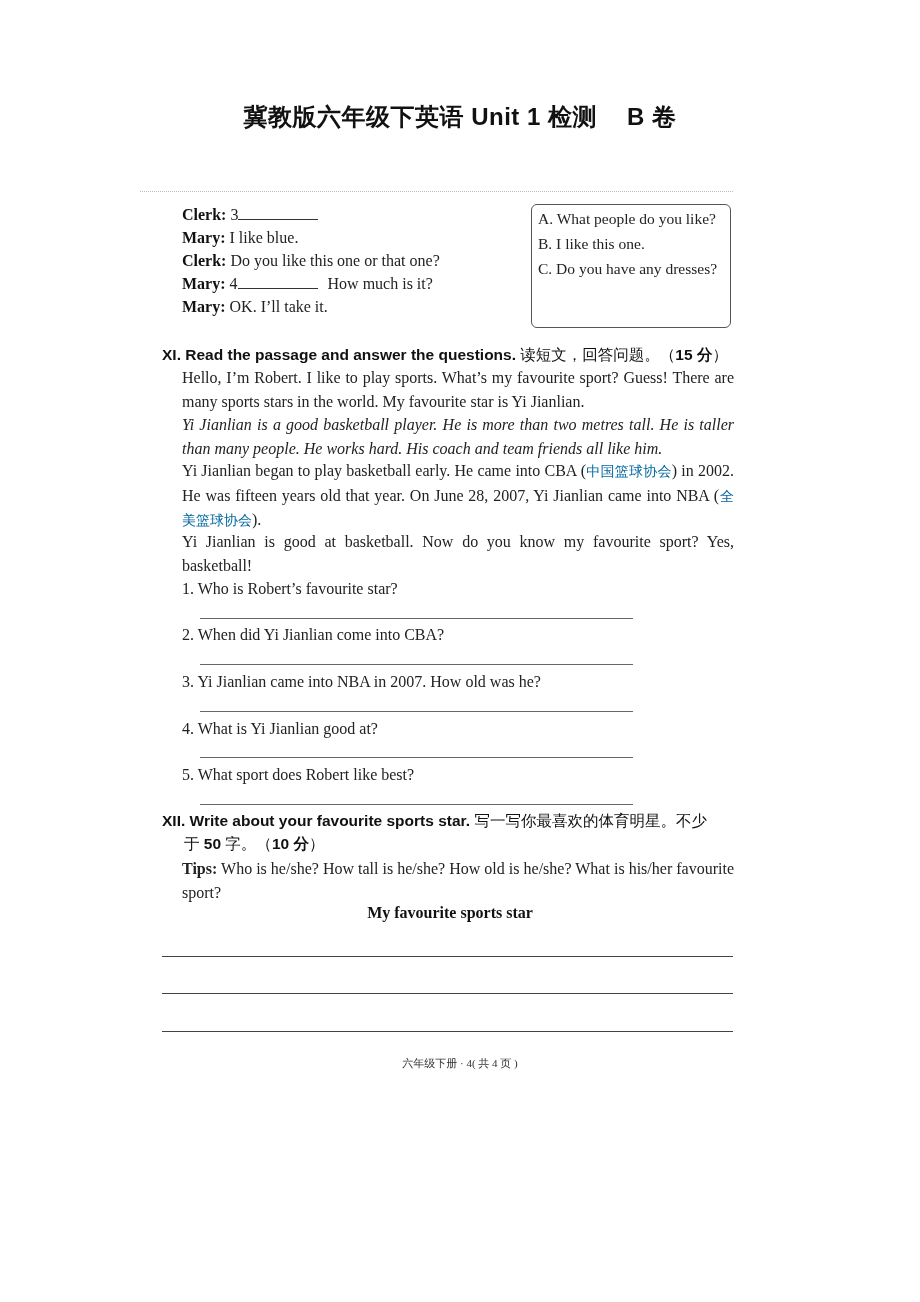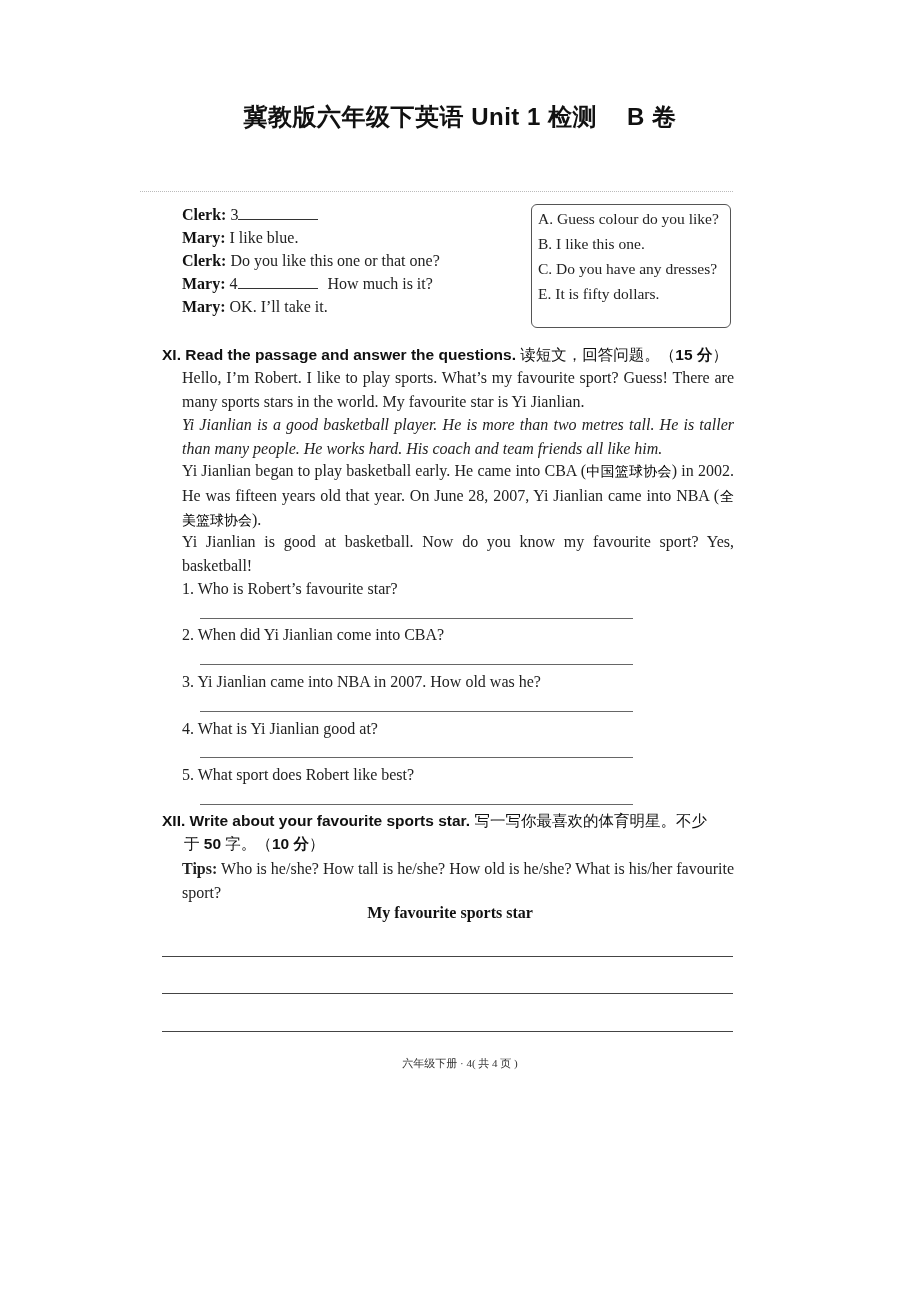--- a/index.html
+++ b/index.html
@@ -17,21 +17,21 @@
     .blank { display: inline-block; width: 80px; border-bottom: 1px solid #333; height: 14px; vertical-align: baseline; margin-right: 6px; }
 
     #options-box { left: 531px; top: 204px; width: 200px; height: 124px; border: 1.5px solid #555; border-radius: 6px; box-sizing: border-box; padding: 1px 0 0 6px; }
     #options-box .opt { font-size: 15.5px; line-height: 25px; white-space: nowrap; color: #222; }
 
     .sec-head { font-size: 15.5px; font-weight: bold; white-space: nowrap; color: #111; }
     .sec-head .cn { font-weight: normal; }
     .sec-head .cn b { font-weight: bold; }
 
     .para { left: 182px; width: 552px; font-size: 16px; line-height: 23.5px; color: #222; text-align: justify; }
-    .para .cn { font-family: "DejaVu Sans", sans-serif; font-size: 14px; color: #000000; }
+    .para .cn { font-family: "DejaVu Sans", sans-serif; font-size: 14px; color: #0369a1; }
 
     .q { left: 182px; font-size: 16px; line-height: 22px; white-space: nowrap; color: #222; }
     .ans-line { left: 200px; width: 433px; height: 0; border-top: 1.5px solid #666; }
 
     .write-line { left: 162px; width: 571px; height: 0; border-top: 1.5px solid #444; }
     #footer { left: 0; width: 920px; top: 1056px; text-align: center; font-size: 11px; color: #333; }
   </style>
 </head>
 <body>
 
@@ -42,24 +42,23 @@
 
 <div class="abs serif" style="left:182px; top:203px;">
   <div class="line"><b>Clerk:</b> <span>3</span><span class="blank"></span></div>
   <div class="line"><b>Mary:</b> <span>I like blue.</span></div>
   <div class="line"><b>Clerk:</b> <span>Do you like this one or that one?</span></div>
   <div class="line"><b>Mary:</b> <span>4</span><span class="blank"></span> <span>How much is it?</span></div>
   <div class="line"><b>Mary:</b> <span>OK. I’ll take it.</span></div>
 </div>
 
 <div id="options-box" class="abs serif">
-  <div class="opt">A. Guess colour do you like?</div>
+  <div class="opt">A. What people do you like?</div>
   <div class="opt">B. I like this one.</div>
   <div class="opt">C. Do you have any dresses?</div>
-  <div class="opt">E. It is fifty dollars.</div>
 </div>
 
 <div class="abs sec-head sans" style="left:162px; top:345px;">
   <span>XI. Read the passage and answer the questions.</span> <span class="cn"><span>读短文，回答问题。（</span><b>15 分</b><span>）</span></span>
 </div>
 
 <div class="abs para serif" style="top:366px;">Hello, I’m Robert. I like to play sports. What’s my favourite sport? Guess! There are many sports stars in the world. My favourite star is Yi Jianlian.</div>
 <div class="abs para serif" style="top:413px;font-style:italic;">Yi Jianlian is a good basketball player. He is more than two metres tall. He is taller than many people. He works hard. His coach and team friends all like him.</div>
 <div class="abs para serif" style="top:459px;"><span>Yi Jianlian began to play basketball early. He came into CBA (</span><span class="cn">中国篮球协会</span><span>) in 2002. He was fifteen years old that year. On June 28, 2007, Yi Jianlian came into NBA (</span><span class="cn">全美篮球协会</span><span>).</span></div>
 <div class="abs para serif" style="top:530px;">Yi Jianlian is good at basketball. Now do you know my favourite sport? Yes, basketball!</div>

